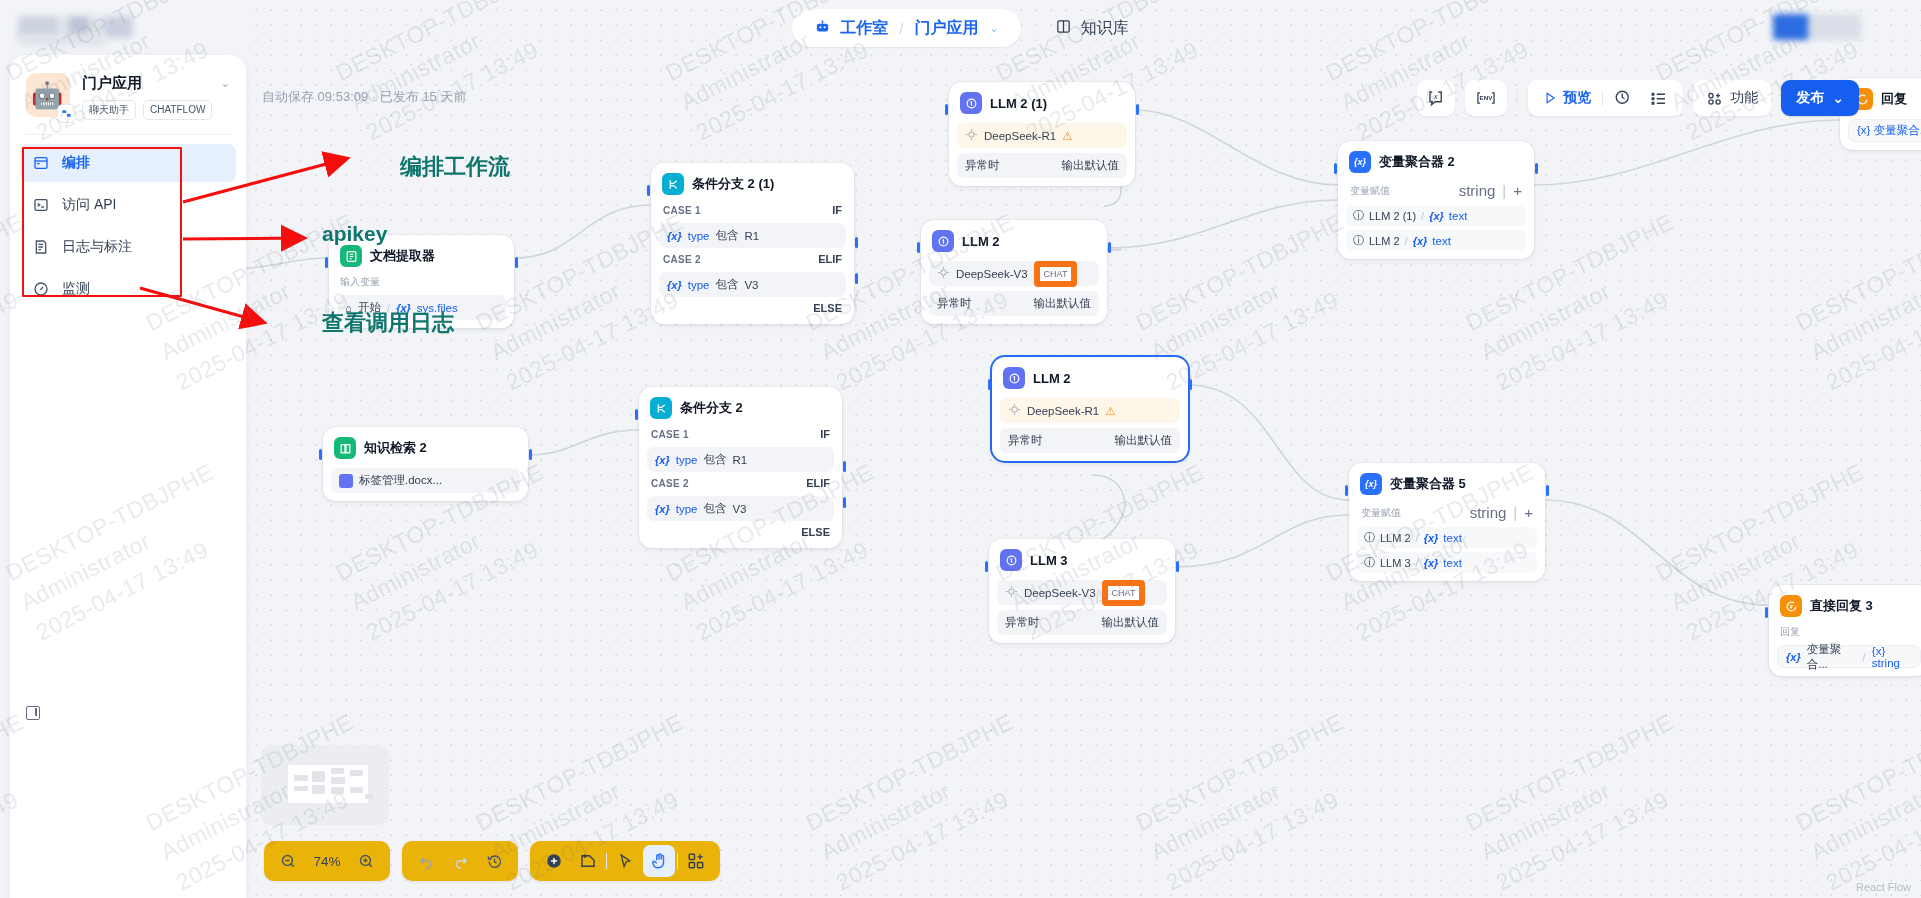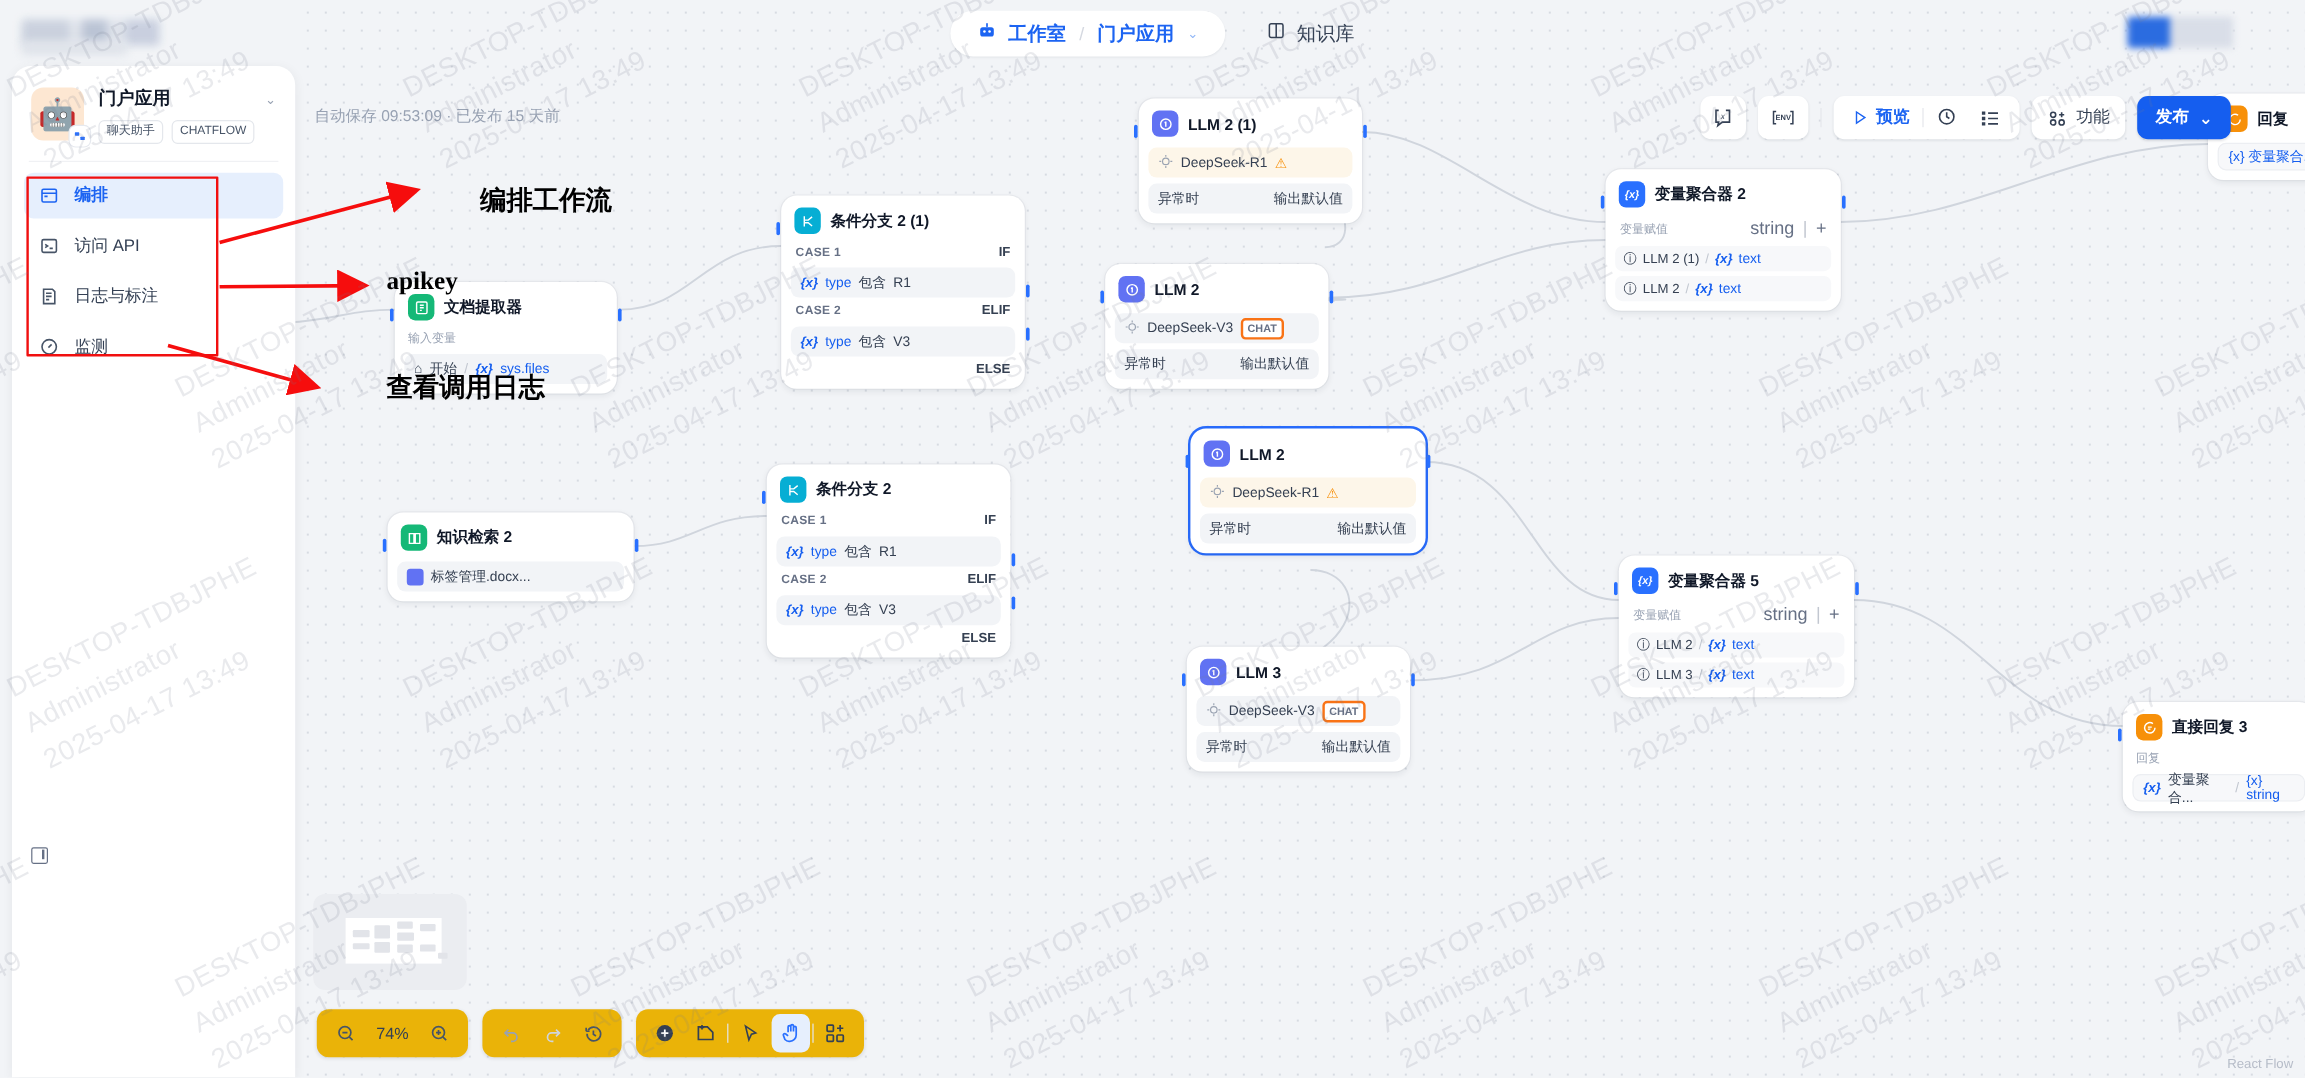--- a/index.html
+++ b/index.html
@@ -100,22 +100,22 @@
     border:2px solid #f10f0f; z-index:58; pointer-events:none; border-radius:1px;
   }
   #collapse-btn{
     position:absolute; left:26px; bottom:178px; width:14px;height:14px;
     border:1.6px solid #667085; border-radius:2px; z-index:52;
   }
   #collapse-btn:after{ content:""; position:absolute; right:2px; top:1px; width:1.6px; height:8px; background:#667085;}
 
   
   .anno{
-    position:absolute; color:#000000; font-weight:600; z-index:57; white-space:nowrap;
-    font-family:Liberation Serif, serif;
+    position:absolute; color:#0f766e; font-weight:600; z-index:57; white-space:nowrap;
+    font-family:Liberation Sans, sans-serif;
   }
   #anno1{ left:400px; top:152px; font-size:22px; }
   #anno2{ left:322px; top:222px; font-size:21px; }
   #anno3{ left:322px; top:308px; font-size:22px; }
   #arrows{ position:absolute; inset:0; z-index:56; pointer-events:none; }
 
   
   #toolbar{
     position:absolute; right:62px; top:80px; display:flex; align-items:center; gap:10px; z-index:45;
   }
@@ -159,22 +159,22 @@
   }
   .nrow.warn{ background:#fdf6e9; }
   .nrow.spread{ justify-content:space-between; }
   .nlabel{ font-size:10px; color:#98a2b3; padding:4px 3px 1px 3px; }
   .case-row{ display:flex; justify-content:space-between; align-items:center; padding:5px 4px 2px 4px; }
   .case-l{ font-size:10px; font-weight:700; color:#667085; letter-spacing:.3px;}
   .case-r{ font-size:11px; font-weight:700; color:#354052; }
   .varchip{ color:#155eef; font-weight:700; font-size:11px; font-style:italic; }
   .mono{ color:#155eef; font-size:11.5px; }
   .chat-badge{
-    border:2px solid #f97316; border-radius:4px; font-size:9px; color:#667085;
-    padding:1px 4px; line-height:12px; background:#fff;font-weight:bold;
+    border:6px solid #f97316; border-radius:4px; font-size:9px; color:#667085;
+    padding:1px 4px; line-height:12px; background:#fff;
   }
   .handle{ position:absolute; width:3px; height:11px; background:#2970ff; border-radius:2px; top:22px; }
   .handle.l{ left:-4px; } .handle.r{ right:-4px; }
   .handle.r2{ right:-4px; top:74px; } .handle.r3{ right:-4px; top:110px; }
   .agg-head{ display:flex; justify-content:space-between; align-items:center; padding:5px 4px 2px 4px;}
   .agg-head .lft{ font-size:10px; color:#98a2b3;}
   .agg-head .rgt{ font-size:15px; color:#667085; display:flex; gap:7px; align-items:center;}
   .agg-row{
     background:#f7f8fa; border-radius:6px; height:21px; display:flex; align-items:center;
     padding:0 7px; font-size:11px; color:#354052; gap:5px; margin-top:4px;

